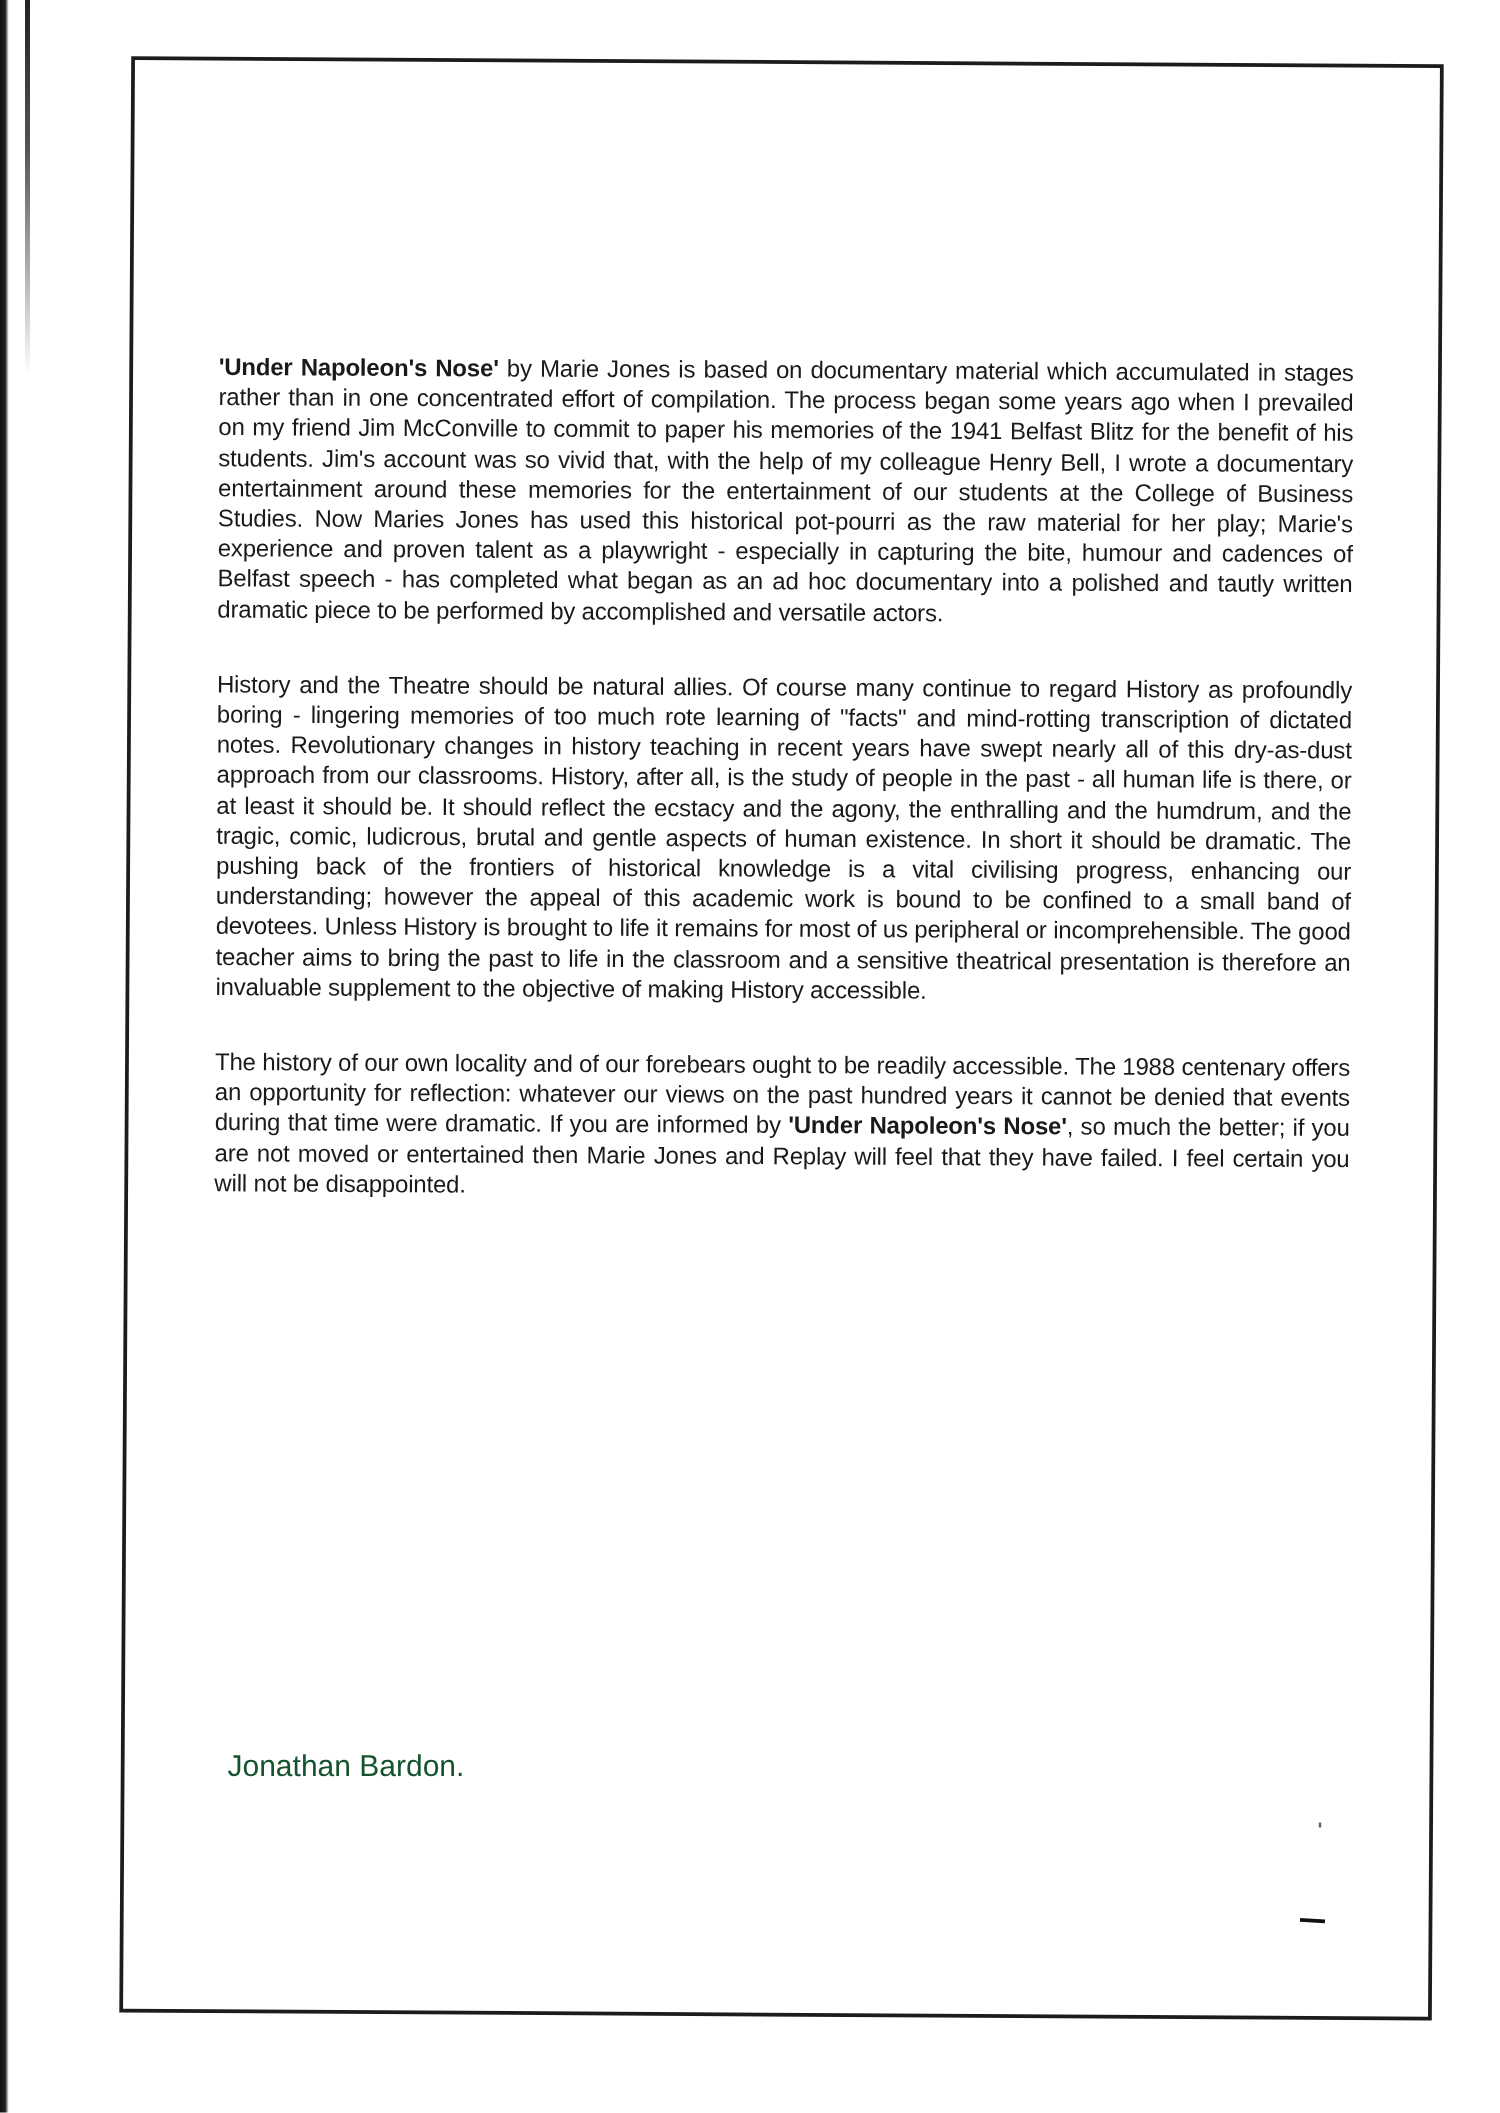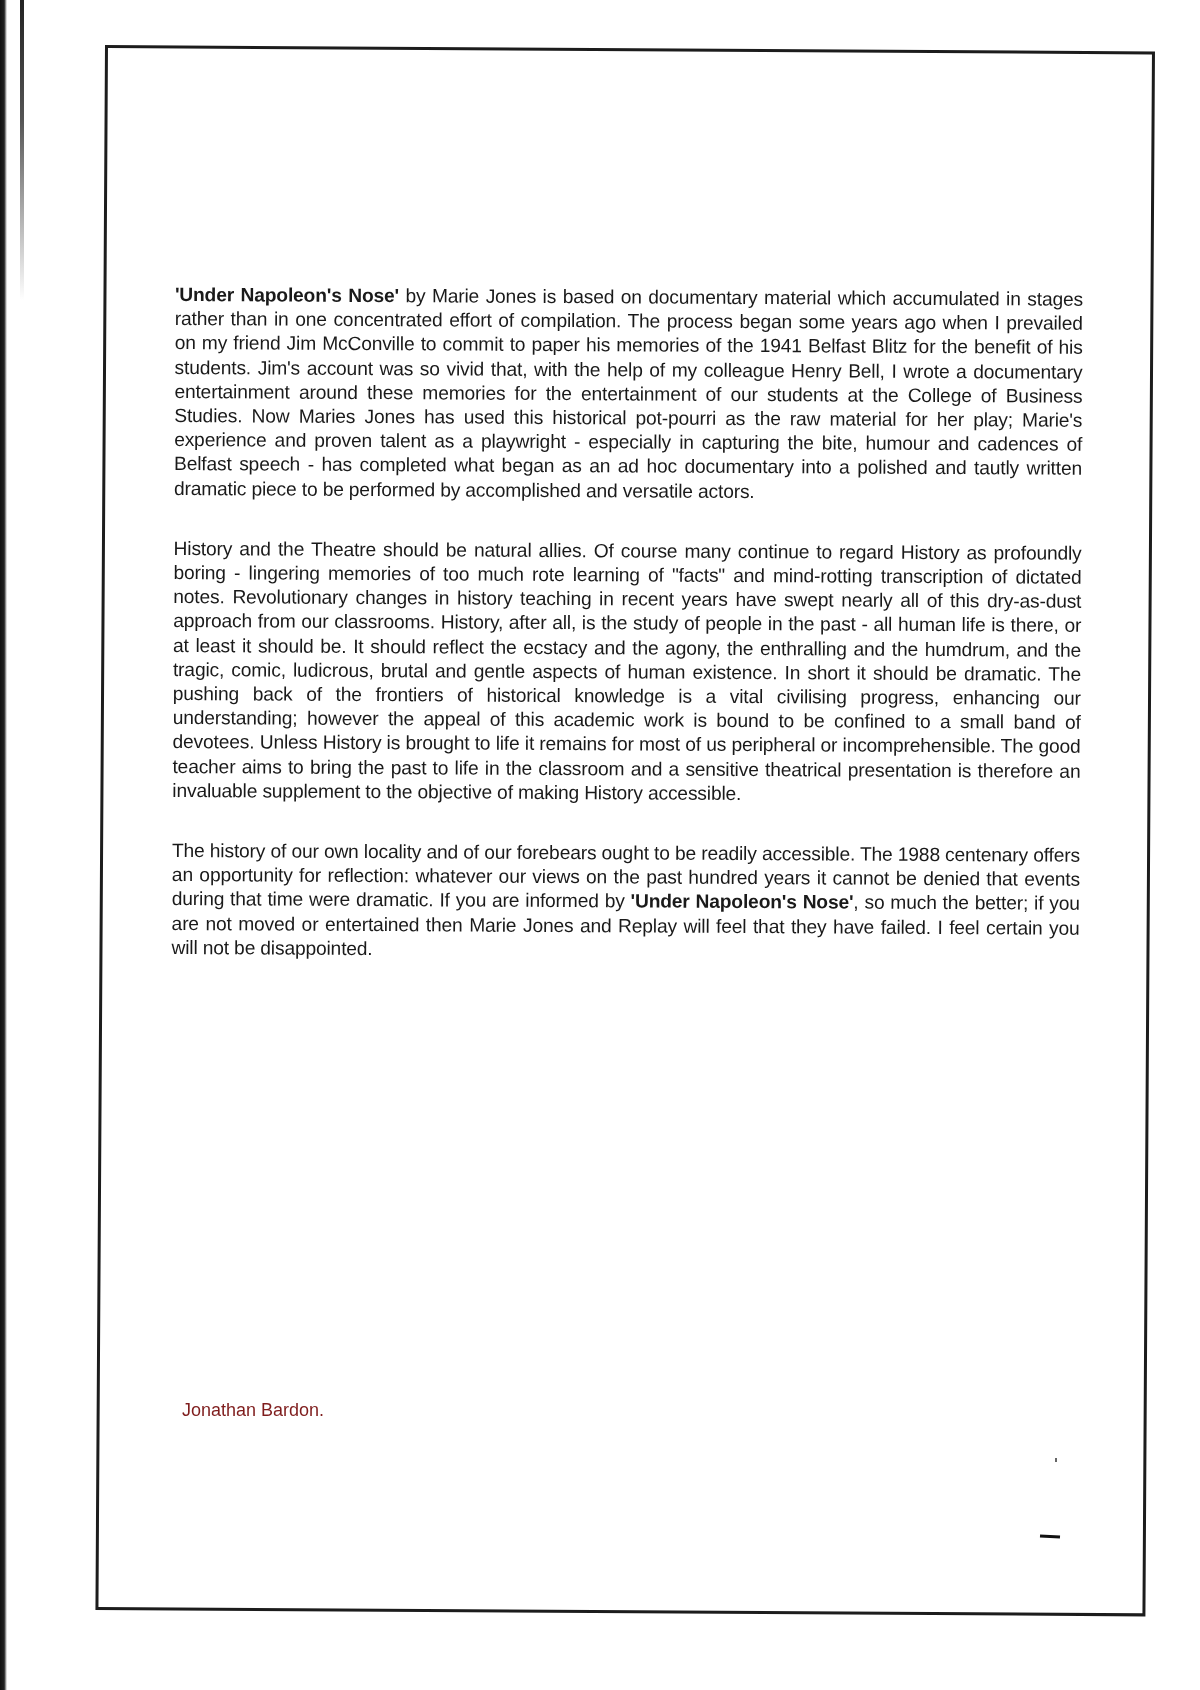--- a/index.html
+++ b/index.html
@@ -62,22 +62,22 @@
     .content p.last {
       margin-bottom: 0;
     }
     .title-bold {
       font-weight: bold;
     }
     .signature {
       position: absolute;
       left: 182px;
       top: 1400px;
-      font-size: 18px;
-      color: #7f1d1d;
+      font-size: 24px;
+      color: #14532d;
     }
     .speck {
       position: absolute;
       left: 1055px;
       top: 1458px;
       width: 2px;
       height: 4px;
       background: #666;
     }
     .dash-mark {

